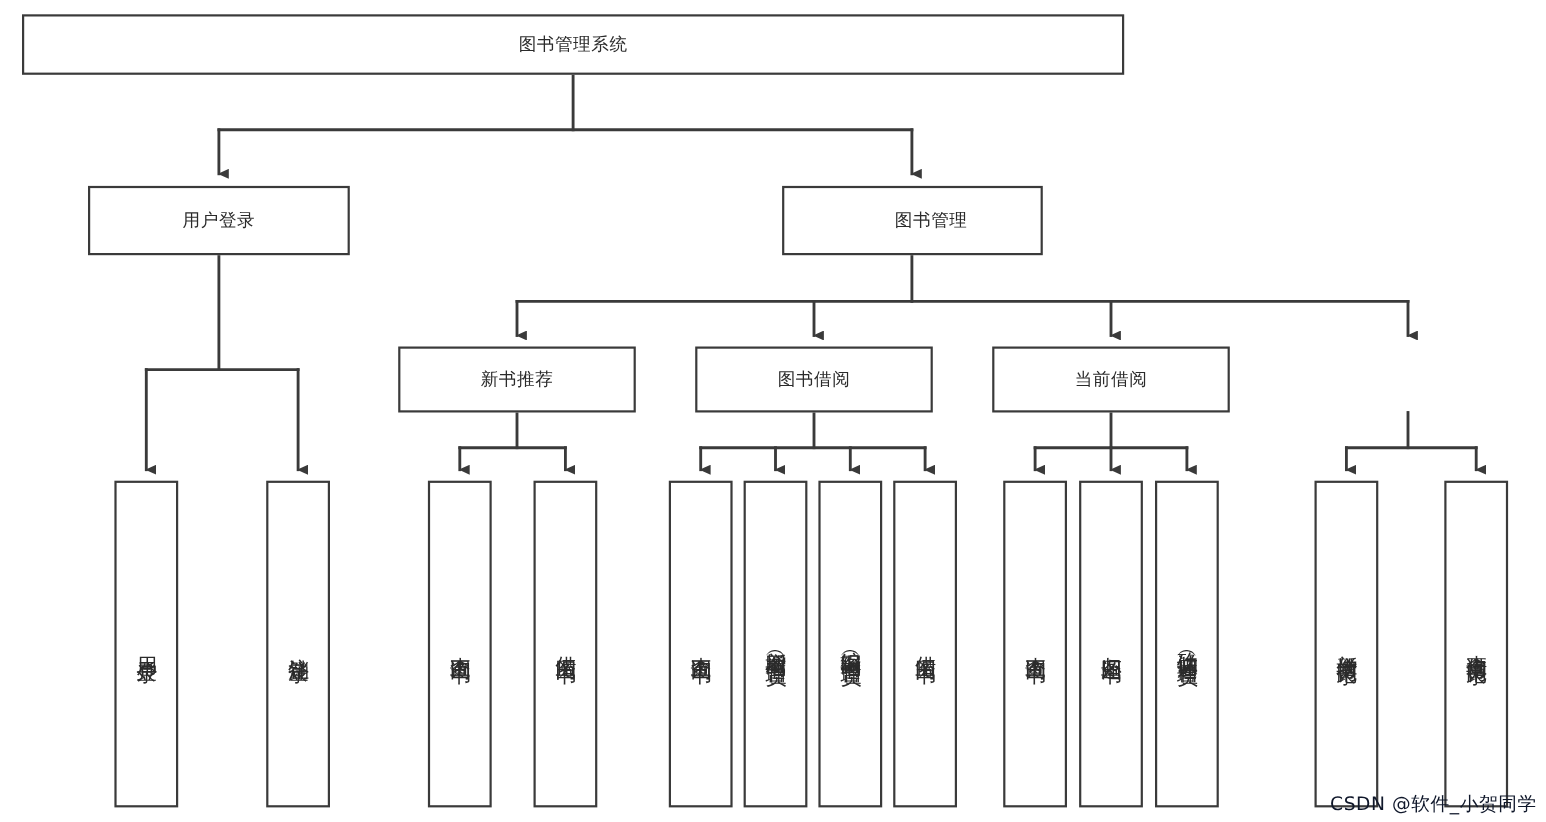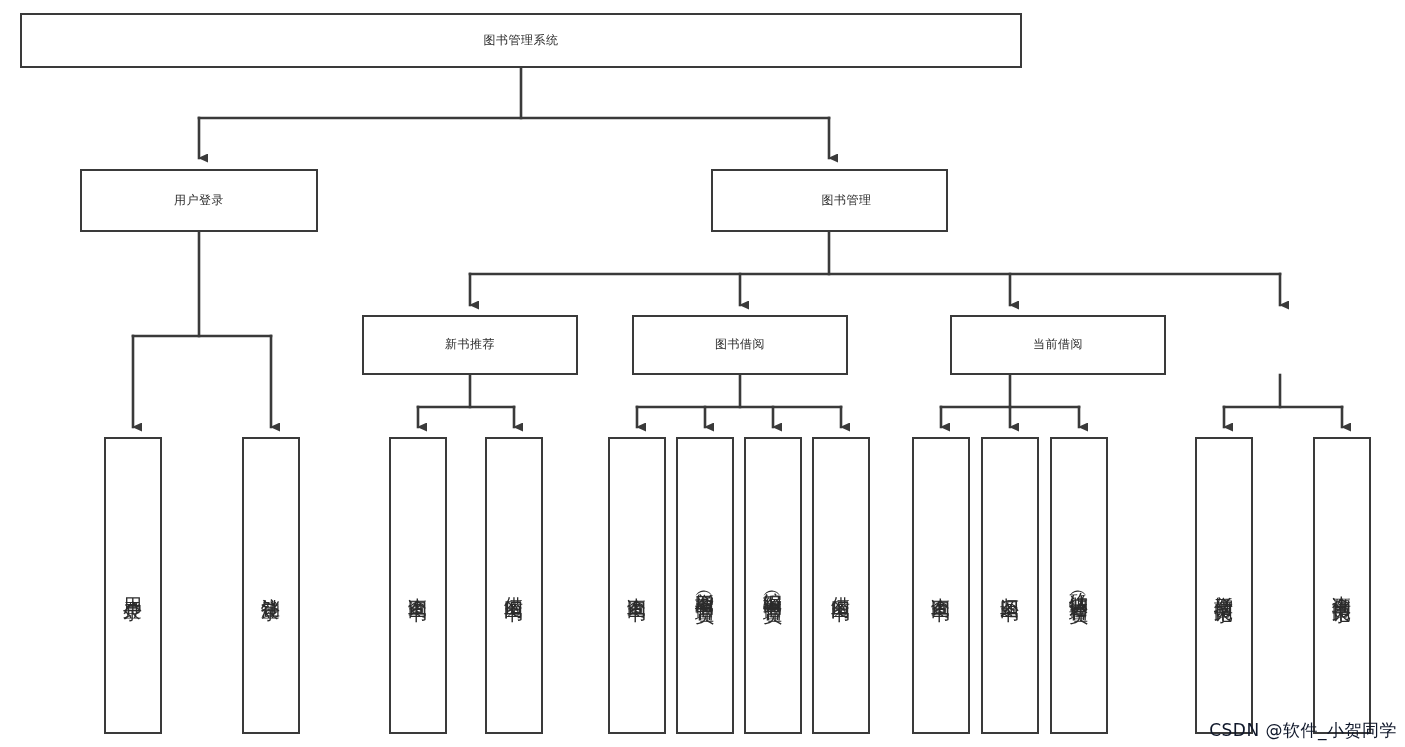--- a/index.html
+++ b/index.html
@@ -31,21 +31,21 @@
     box-sizing: border-box;
     background: #ffffff;
     border: 2px solid #3a3a3a;
     display: flex;
     align-items: center;
     justify-content: center;
     overflow: hidden;
   }
   .node-label {
     color: #2b2b2b;
-    font-size: 12px;
+    font-size: 16px;
     line-height: 1.15;
     letter-spacing: 0.5px;
     text-align: center;
     white-space: nowrap;
   }
   .node-box.vertical .node-label {
     writing-mode: vertical-rl;
     text-orientation: upright;
     font-size: 19px;
     letter-spacing: 2px;
@@ -128,21 +128,21 @@
   <div class="node-box" style="left:711px; top:169px; width:237px; height:63px;padding-left:34px;">
     <span class="node-label">图书管理</span>
   </div>
 
   <div class="node-box" style="left:362px; top:315px; width:216px; height:60px;">
     <span class="node-label">新书推荐</span>
   </div>
   <div class="node-box" style="left:632px; top:315px; width:216px; height:60px;">
     <span class="node-label">图书借阅</span>
   </div>
-  <div class="node-box" style="left:902px; top:315px; width:216px; height:60px;margin-left:48px;">
+  <div class="node-box" style="left:902px; top:315px; width:216px; height:60px;">
     <span class="node-label">当前借阅</span>
   </div>
 
   <div class="node-box vertical" style="left:104px; top:437px; width:58px; height:297px;">
     <span class="node-label">用户登录</span>
   </div>
   <div class="node-box vertical" style="left:242px; top:437px; width:58px; height:297px;">
     <span class="node-label">注销登录</span>
   </div>
 

